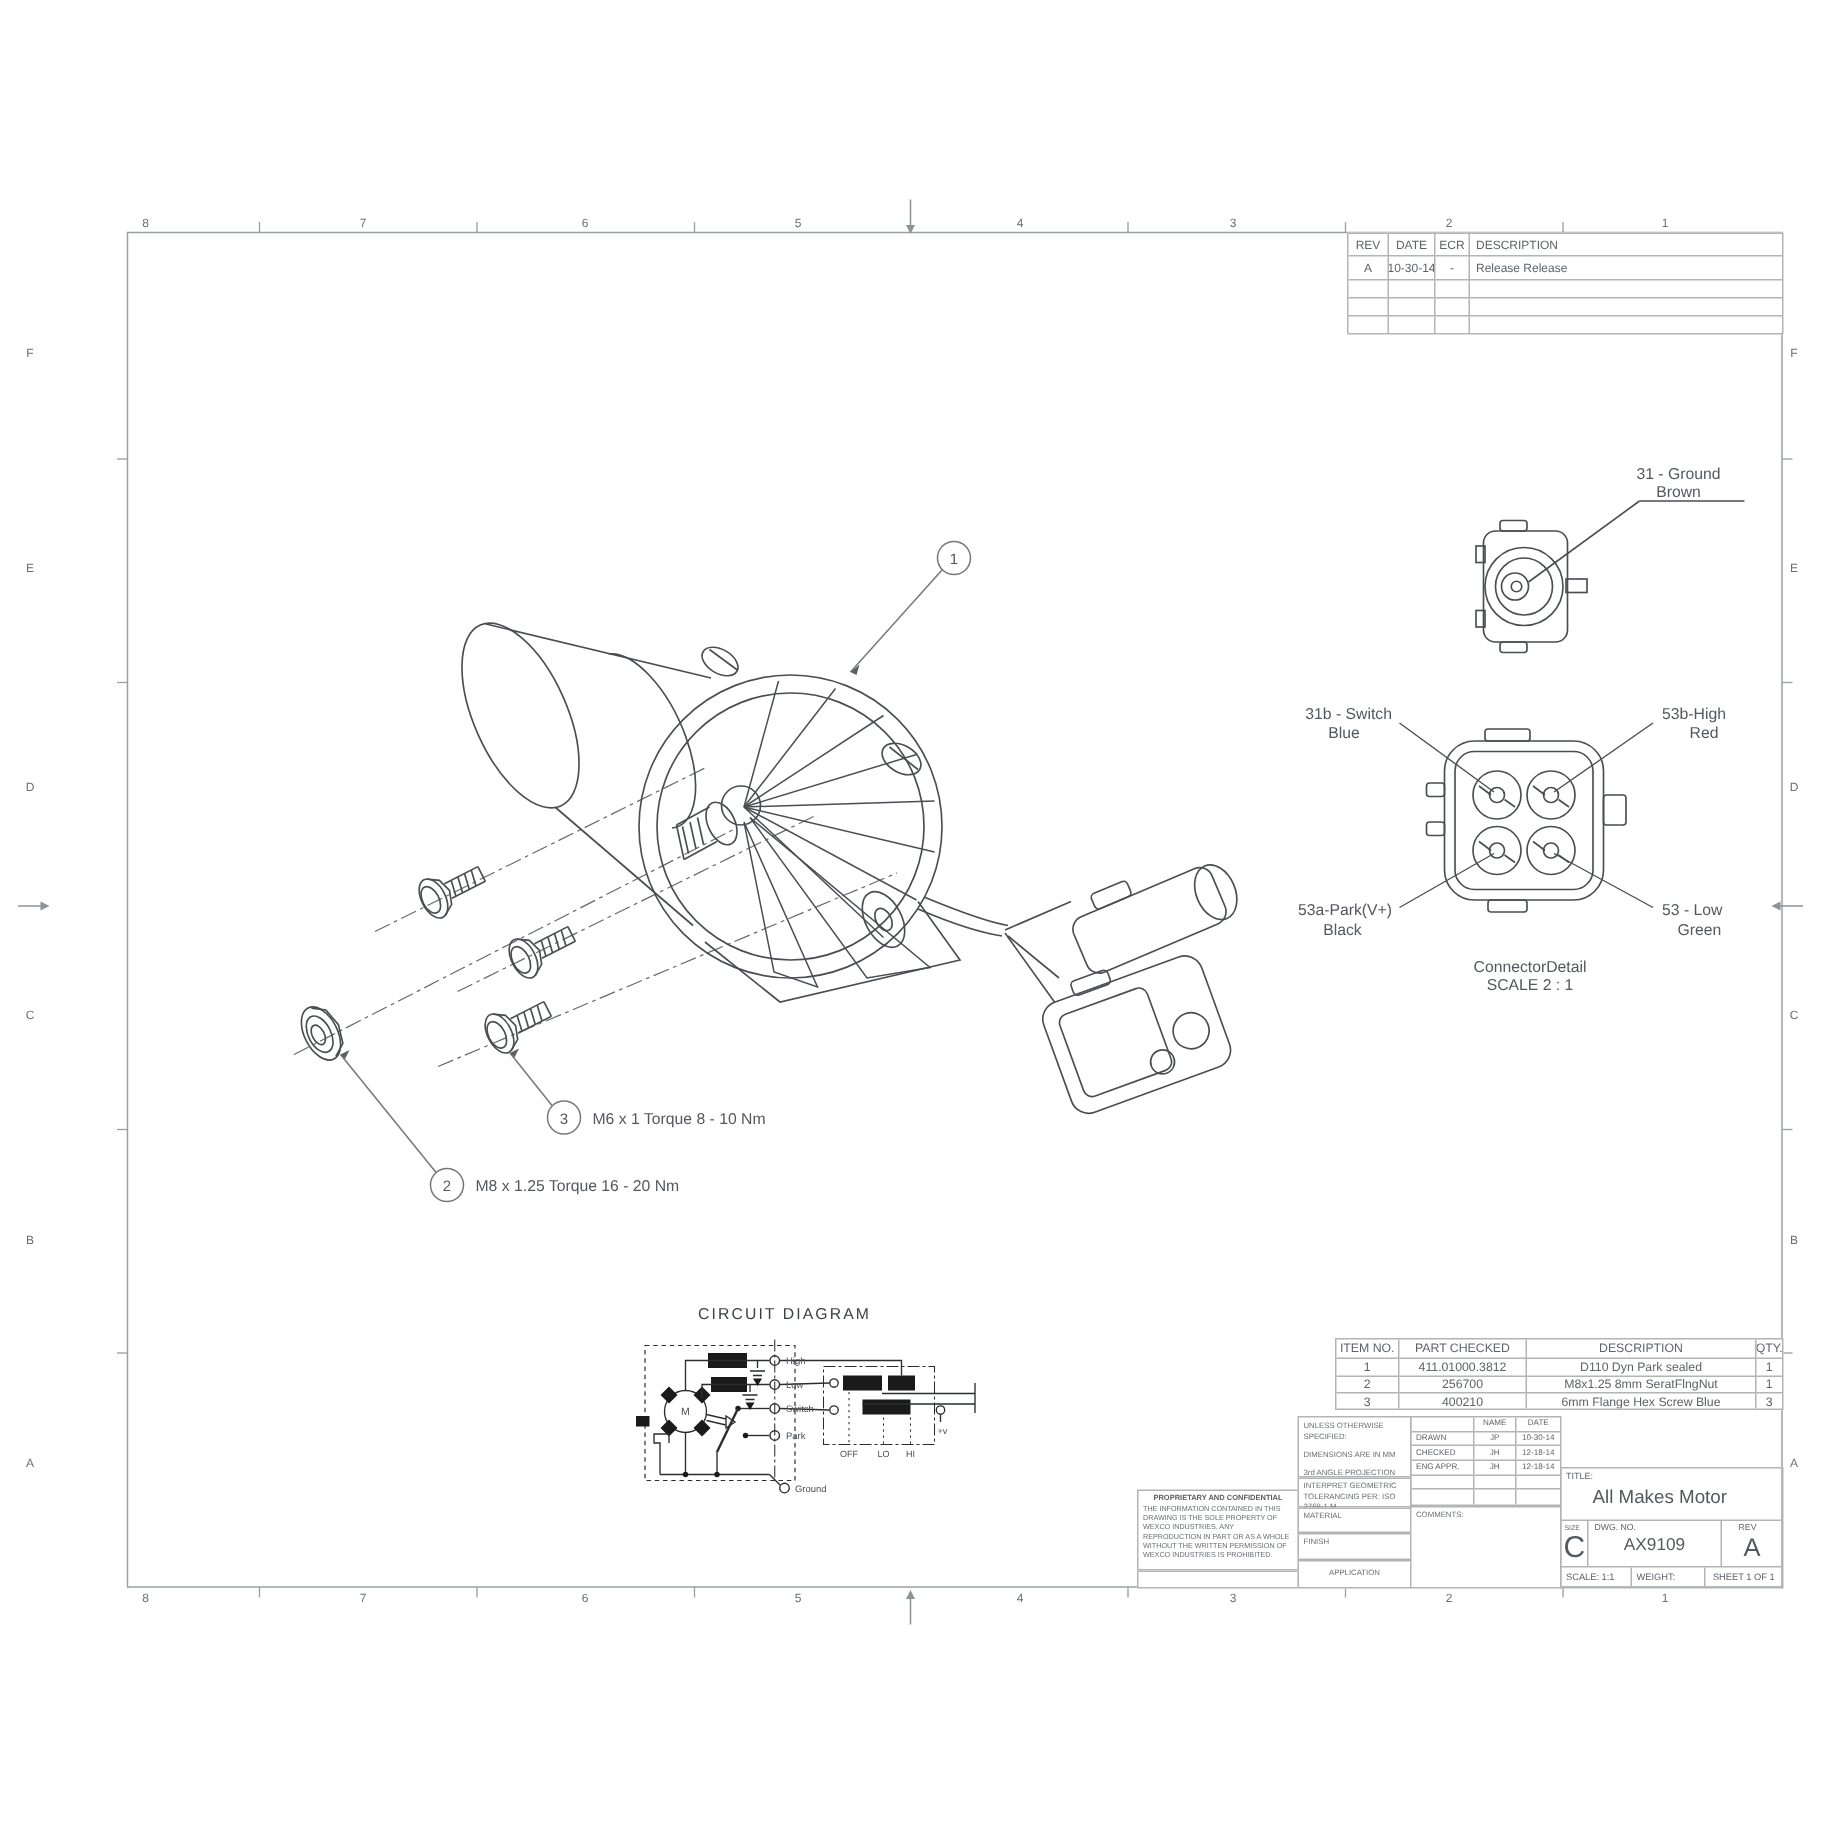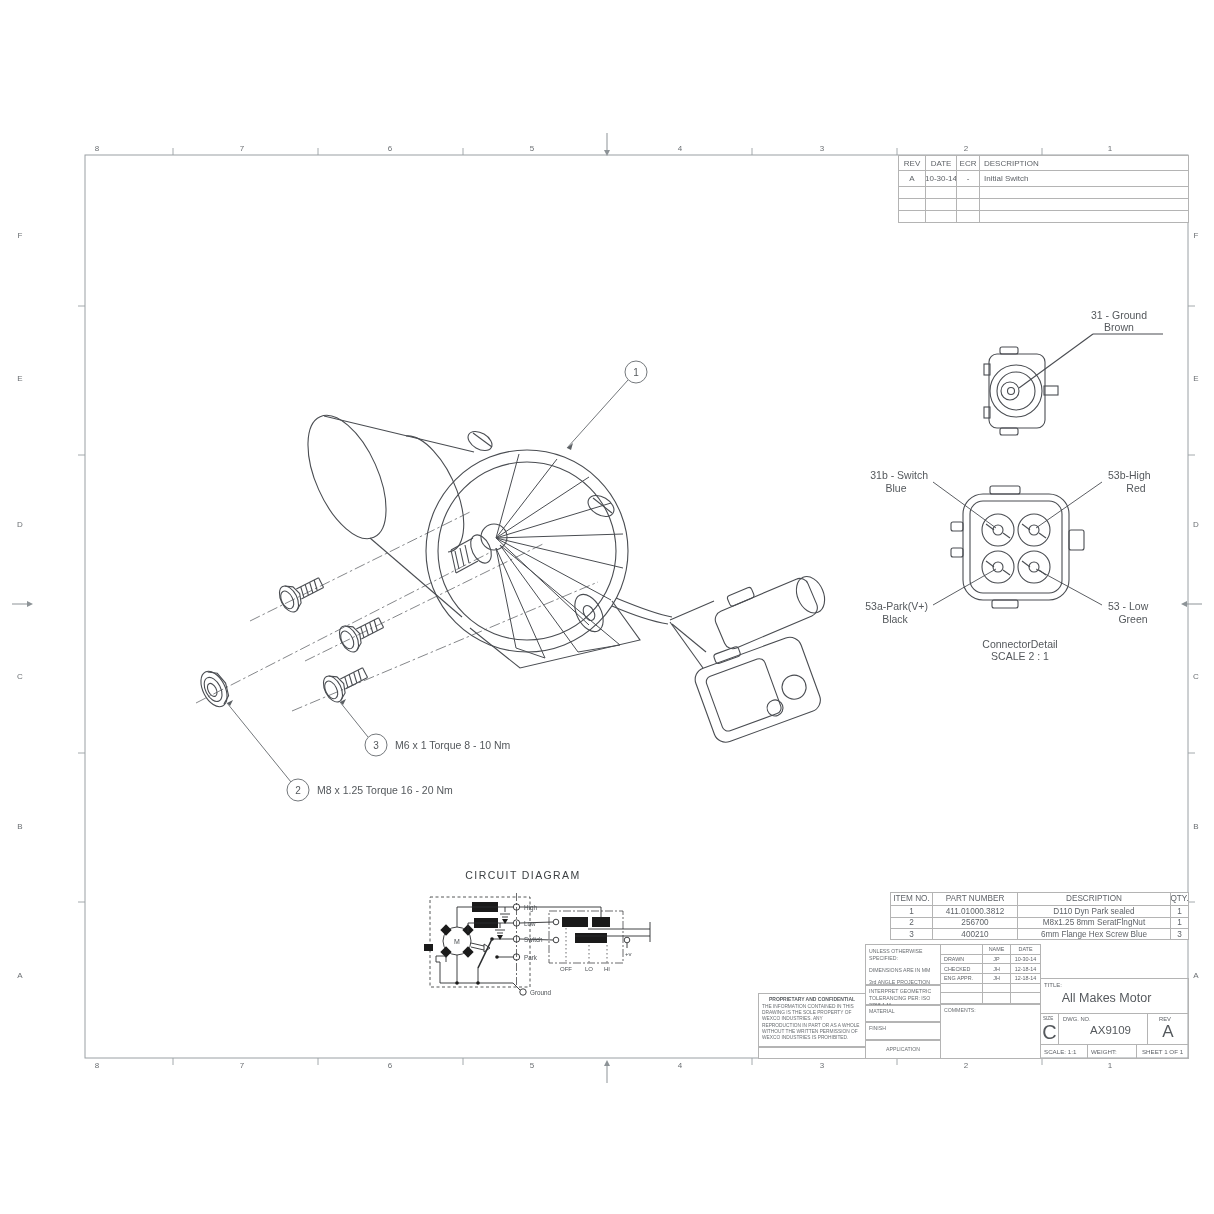--- a/index.html
+++ b/index.html
@@ -44,21 +44,21 @@
   .trow1 .lbl{position:absolute;left:3px;top:3px;font-size:6px;}
   .trow1 .ttl{position:absolute;left:0;right:16px;top:12px;text-align:center;font-size:12.5px;color:#55595d;}
   .trow2{height:30px;border-bottom:1px solid #b4b4b4;display:flex;}
   .trow2 .sz{width:17px;border-right:1px solid #b4b4b4;position:relative;}
   .trow2 .dw{width:88px;border-right:1px solid #b4b4b4;position:relative;}
   .trow2 .rv{flex:1;position:relative;}
   .slab{position:absolute;left:2px;top:2px;font-size:4.6px;}
   .slab2{position:absolute;left:4px;top:2px;font-size:5.8px;}
   .slabc{position:absolute;left:0;right:6px;top:2px;font-size:5.8px;text-align:center;}
   .bigC{position:absolute;left:0;right:0;top:7px;text-align:center;font-size:20px;color:#55595d;}
-  .midv{position:absolute;left:0;right:16px;top:10px;text-align:right;font-size:11.5px;color:#55595d;}
+  .midv{position:absolute;left:0;right:0;top:10px;text-align:center;font-size:11.5px;color:#55595d;}
   .bigA{position:absolute;left:0;right:0;top:8px;text-align:center;font-size:17px;color:#55595d;}
   .trow3{flex:1;display:flex;font-size:6.2px;}
   .trow3 .s1{width:47px;border-right:1px solid #b4b4b4;display:flex;align-items:center;padding-left:3px;box-sizing:border-box;}
   .trow3 .s2{width:49px;border-right:1px solid #b4b4b4;display:flex;align-items:center;padding-left:3px;box-sizing:border-box;}
   .trow3 .s3{flex:1;display:flex;align-items:center;justify-content:center;}
 </style>
 </head>
 <body>
 
 <svg class="abs" width="1214" height="1214" viewBox="0 0 1214 1214" style="left:0;top:0;">
@@ -400,38 +400,38 @@
 </svg>
 
 <div class="abs gridtbl revtbl">
   <div class="c br bb">REV</div>
   <div class="c br bb">DATE</div>
   <div class="c br bb">ECR</div>
   <div class="c l bb">DESCRIPTION</div>
   <div class="c br bb">A</div>
   <div class="c br bb">10-30-14</div>
   <div class="c br bb">-</div>
-  <div class="c l bb">Initial Switch</div>
+  <div class="c l bb">Release Release</div>
   <div class="c br bb"></div>
     <div class="c br bb"></div>
   <div class="c br bb"></div>
     <div class="c bb"></div>
   <div class="c br bb"></div>
     <div class="c br bb"></div>
   <div class="c br bb"></div>
     <div class="c bb"></div>
   <div class="c br"></div>
     <div class="c br"></div>
   <div class="c br"></div>
     <div class="c"></div>
 </div>
 
 <div class="abs gridtbl partstbl">
   <div class="c br bb">ITEM NO.</div>
-  <div class="c br bb">PART NUMBER</div>
+  <div class="c br bb">PART CHECKED</div>
   <div class="c br bb">DESCRIPTION</div>
   <div class="c bb">QTY.</div>
   <div class="c br bb">1</div>
   <div class="c br bb">411.01000.3812</div>
   <div class="c br bb">D110 Dyn Park sealed</div>
   <div class="c bb">1</div>
   <div class="c br bb">2</div>
   <div class="c br bb">256700</div>
   <div class="c br bb">M8x1.25 8mm SeratFlngNut</div>
   <div class="c bb">1</div>

